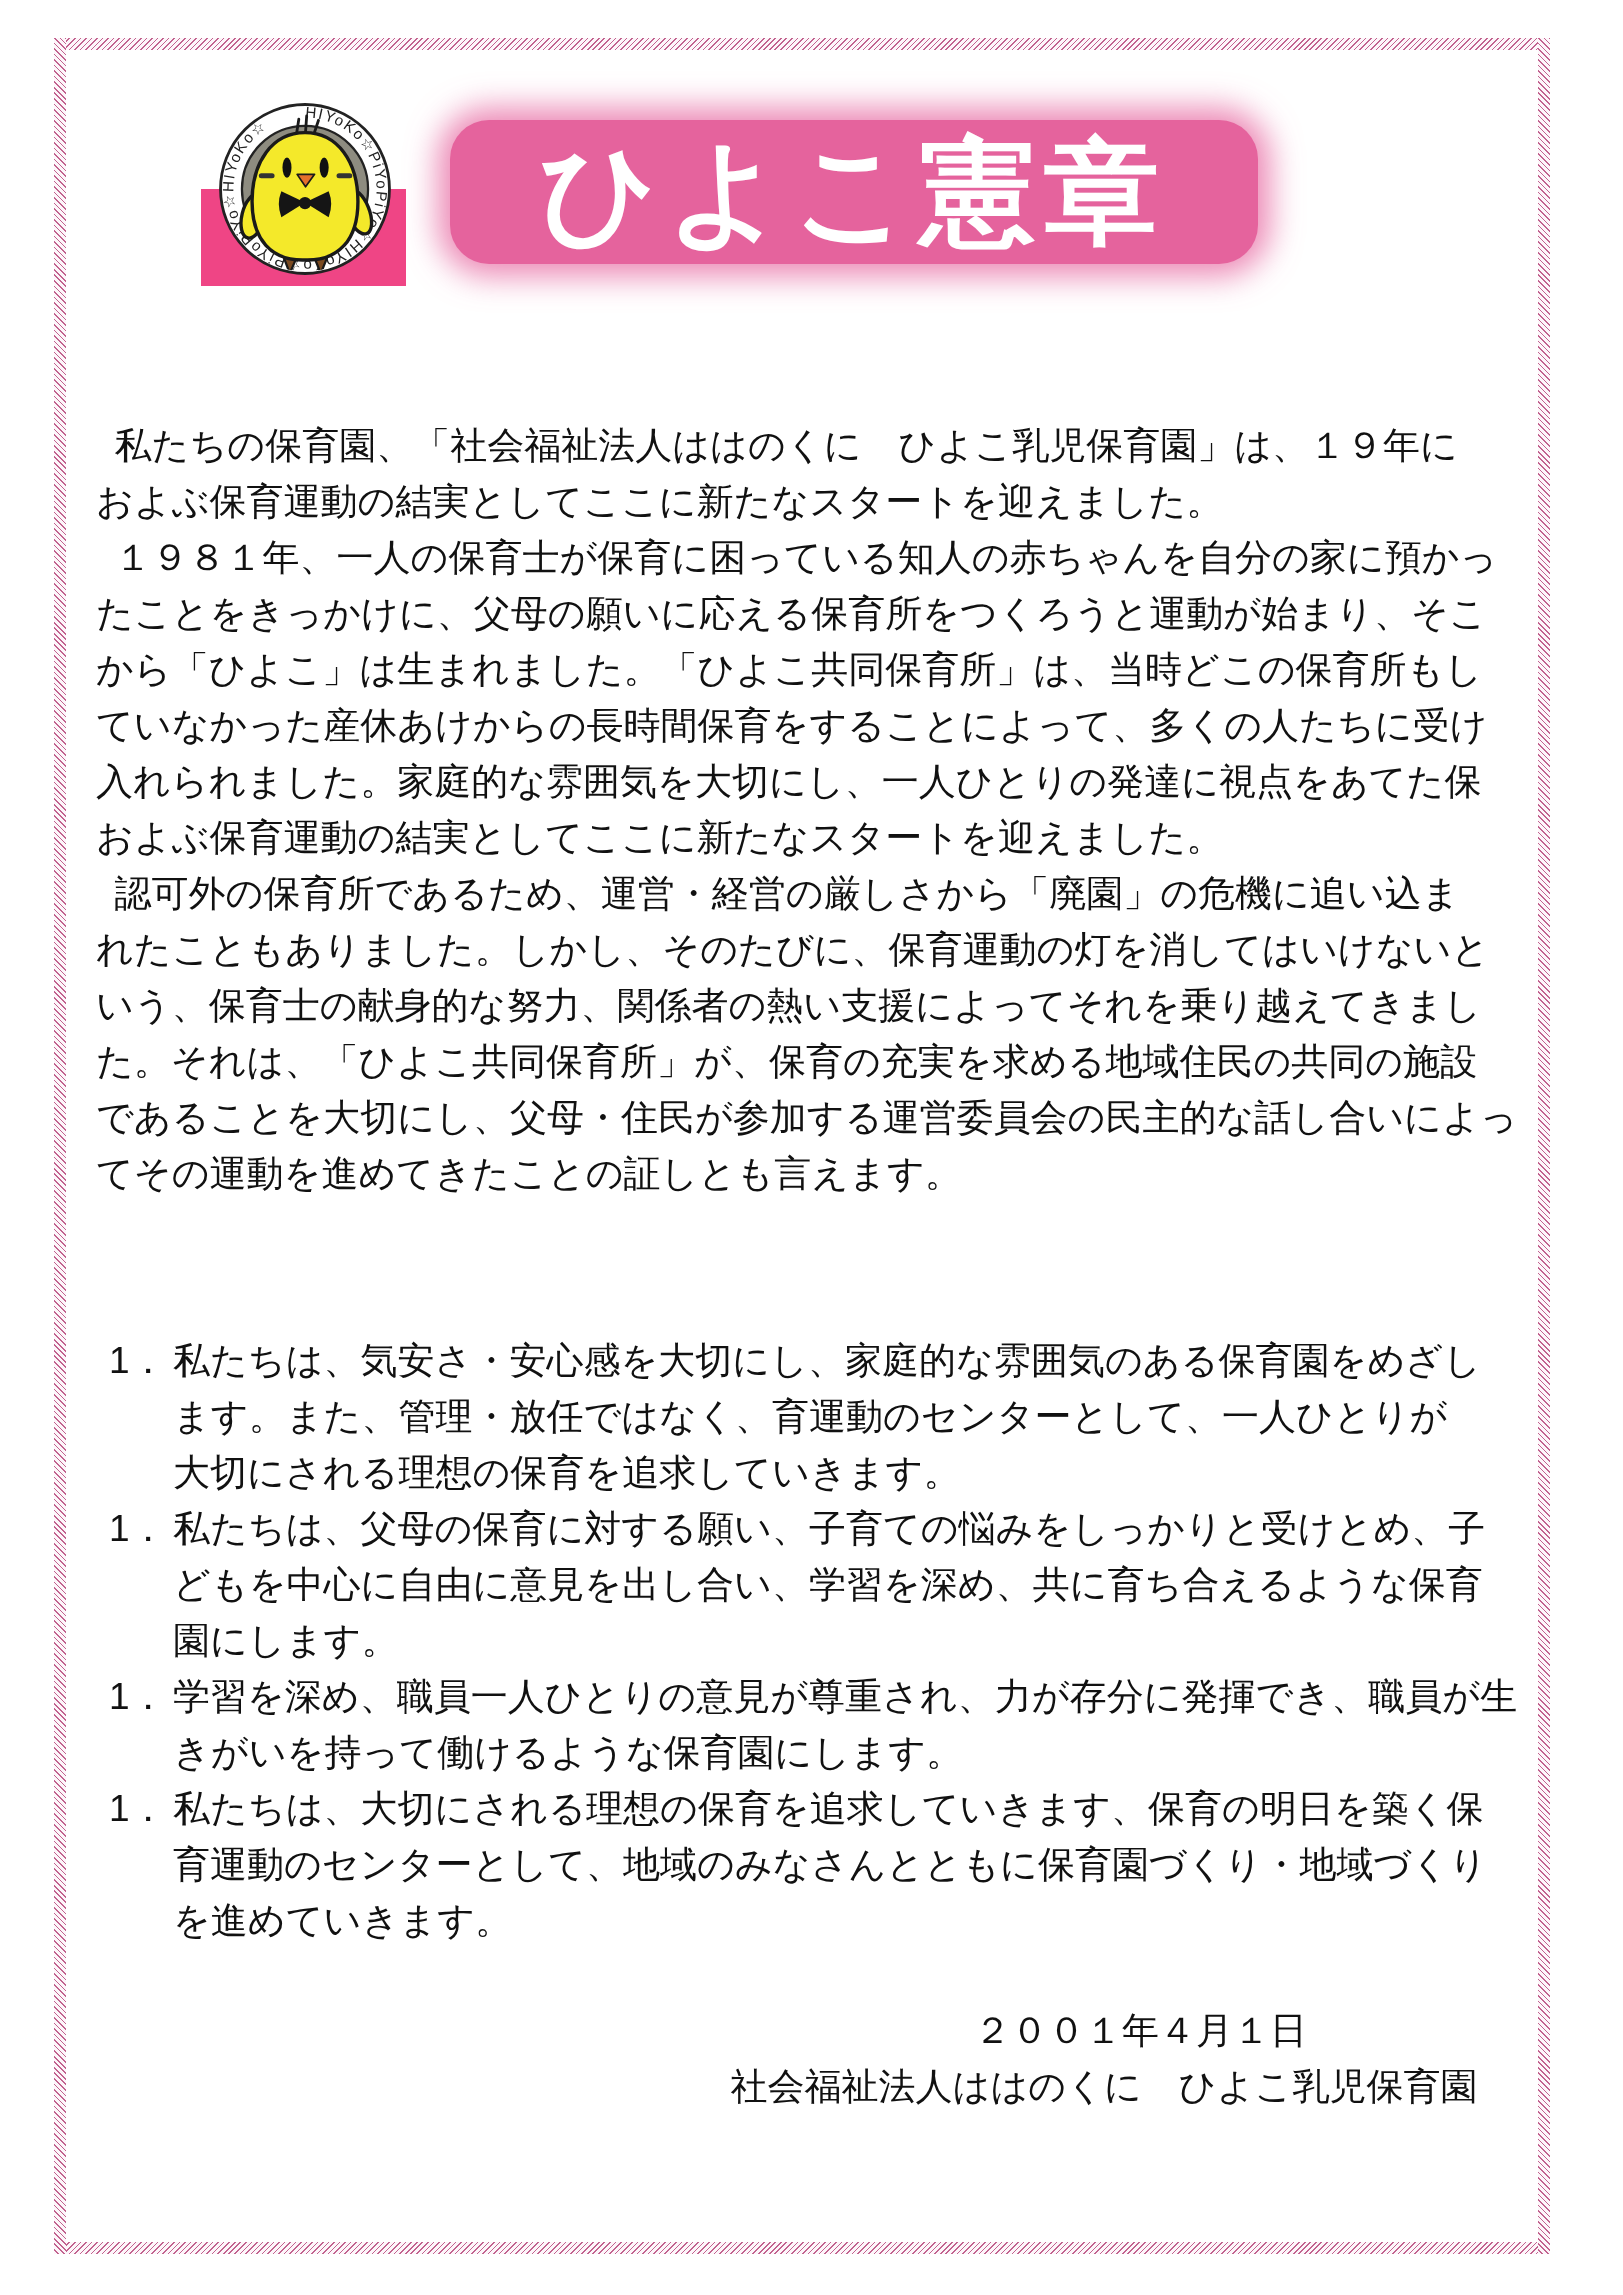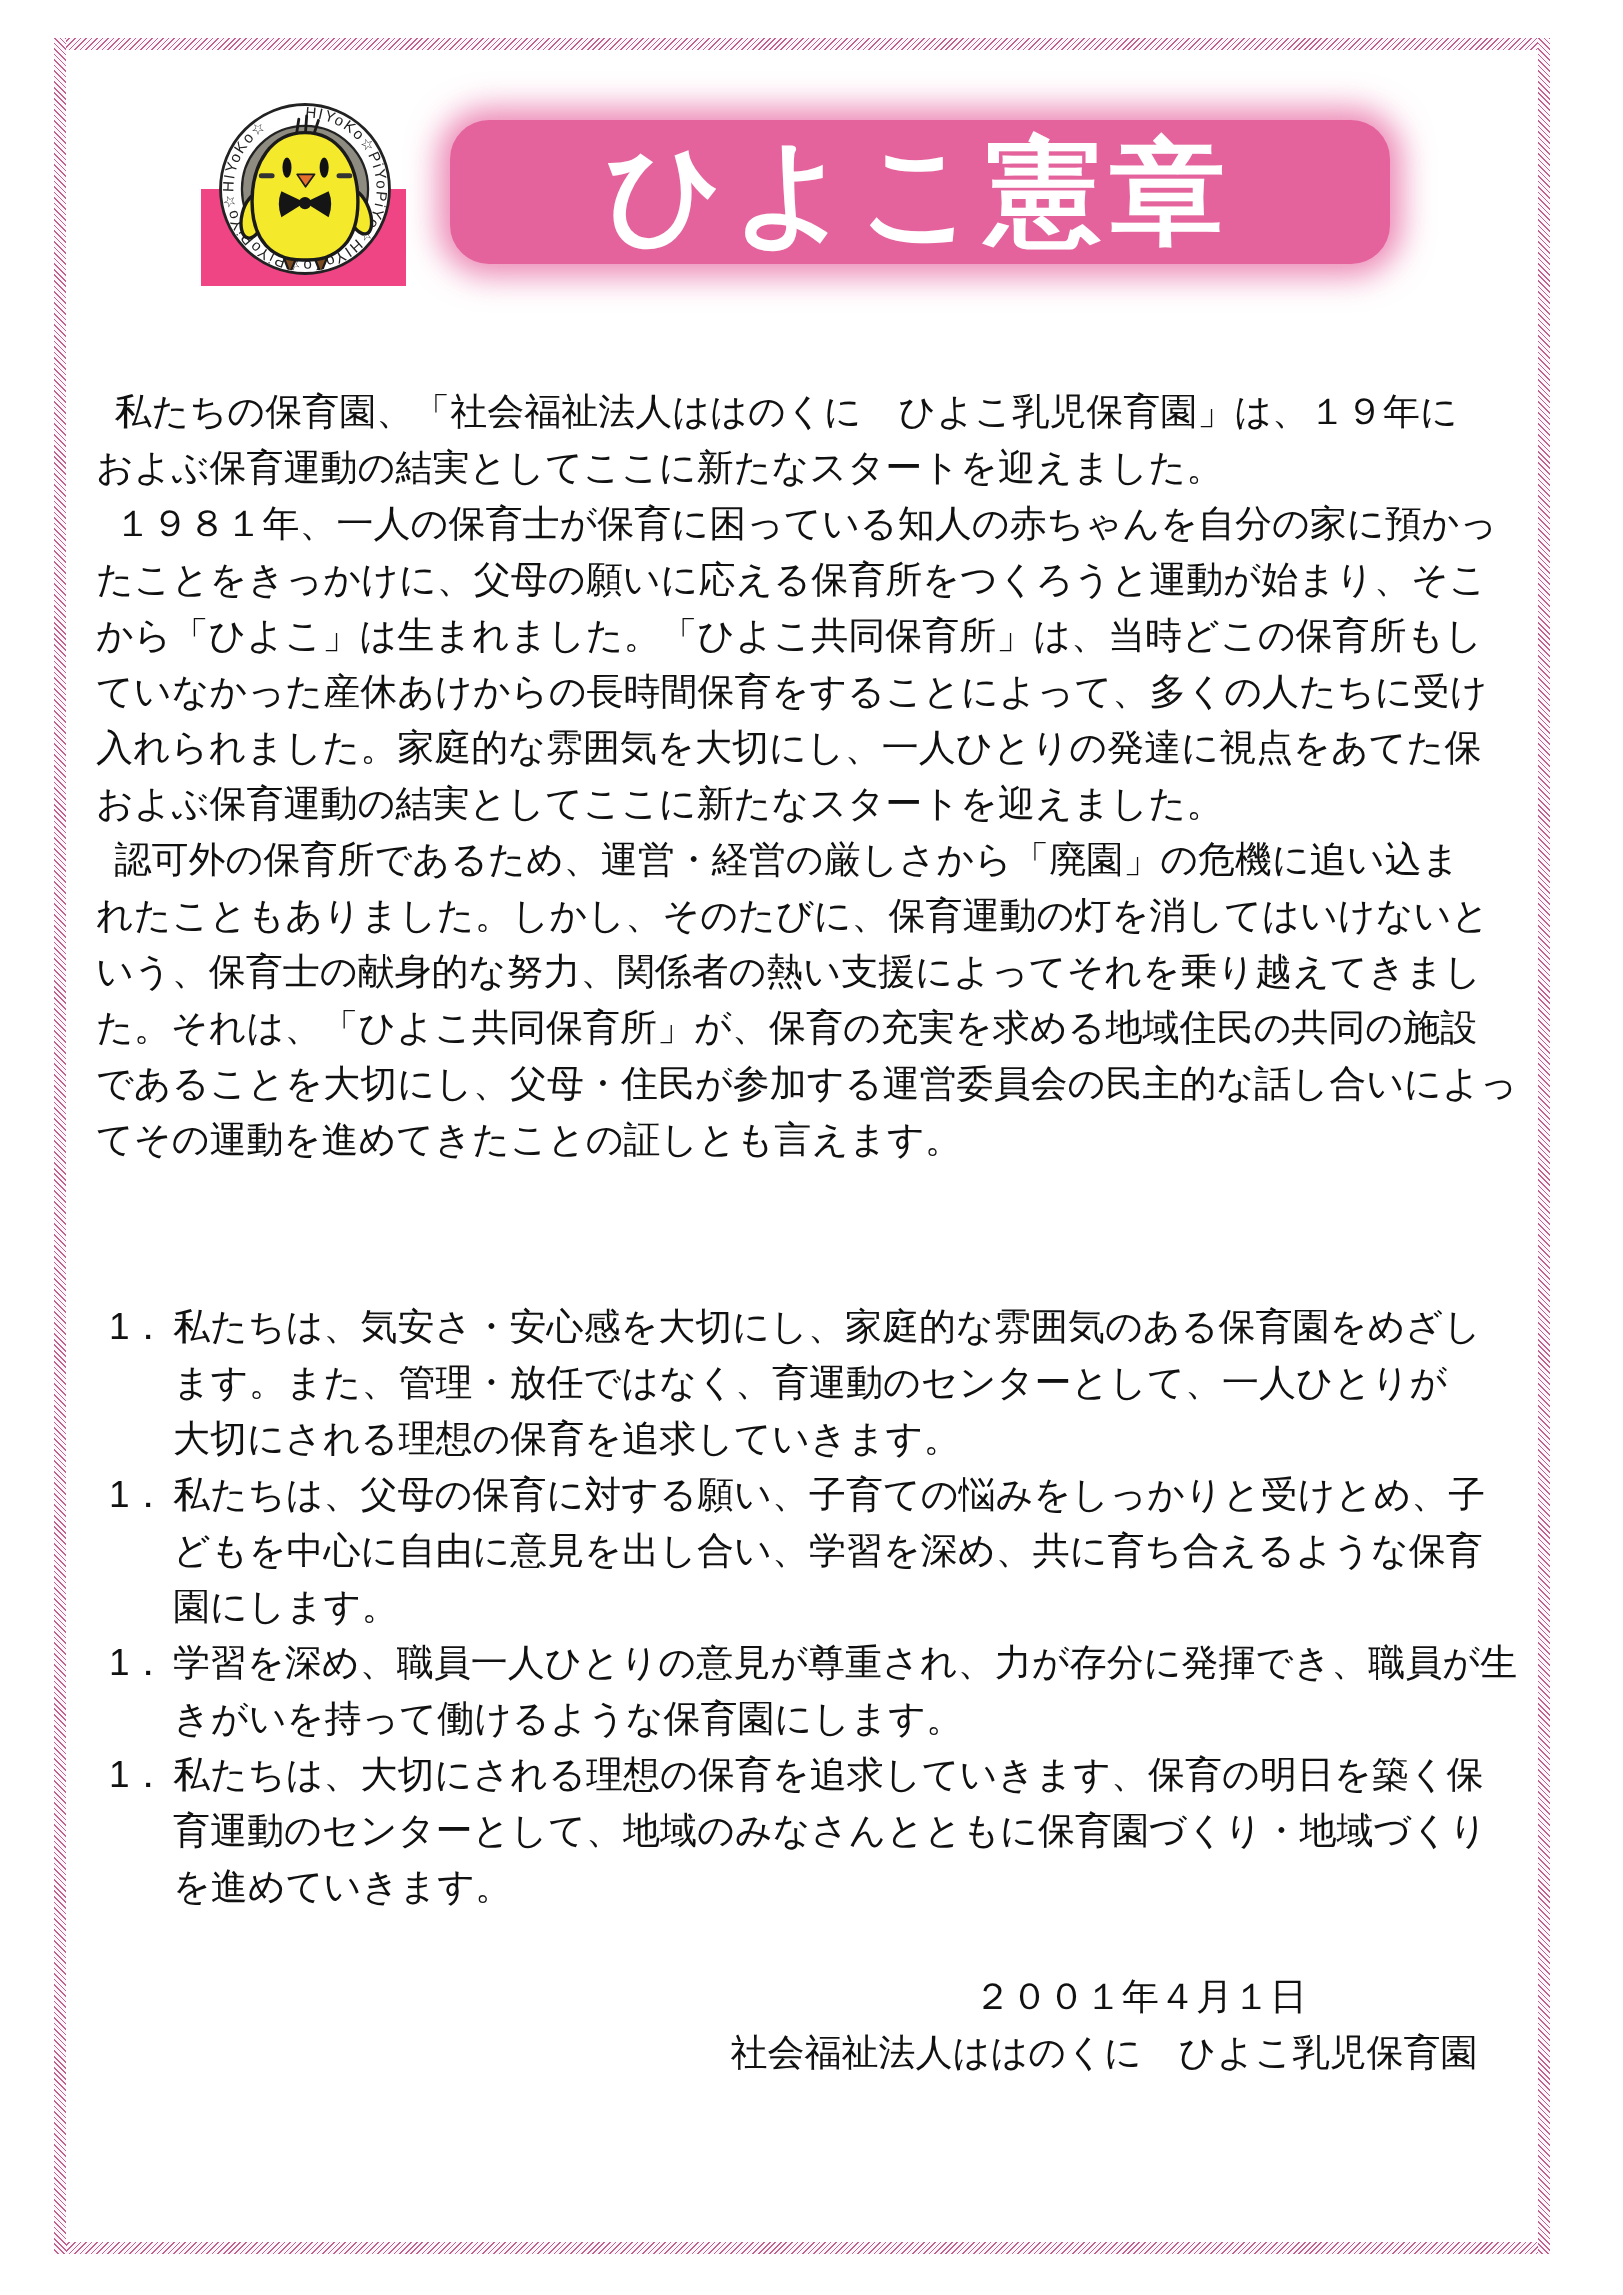--- a/index.html
+++ b/index.html
@@ -31,38 +31,38 @@
   
   .logo-rect {
     position: absolute; left: 201px; top: 189px;
     width: 205px; height: 97px;
     background: #ef4585;
   }
   .badge { position: absolute; left: 198px; top: 82px; }
 
   .banner {
     position: absolute; left: 450px; top: 120px;
-    width: 940px; height: 144px;
+    width: 808px; height: 144px;
     background: #e5639d;
     border-radius: 39px;
     box-shadow: 0 0 31px 12.4px rgba(229, 99, 157, 0.75);
     text-align: center;
   }
   .banner-title {
     line-height: 144px;
     font-size: 115px;
     font-weight: 700;
     letter-spacing: 9px;
     color: #ffffff;
     white-space: nowrap;
   }
 
   
   .content {
-    position: absolute; left: 96px; top: 384px;
+    position: absolute; left: 96px; top: 418px;
     width: 1473px;
     font-size: 37px;
     line-height: 56px;
   }
   .para {
     margin: 0;
     white-space: pre;
     text-indent: 18.6px;
   }
   .principles { margin-top: 131px; }

